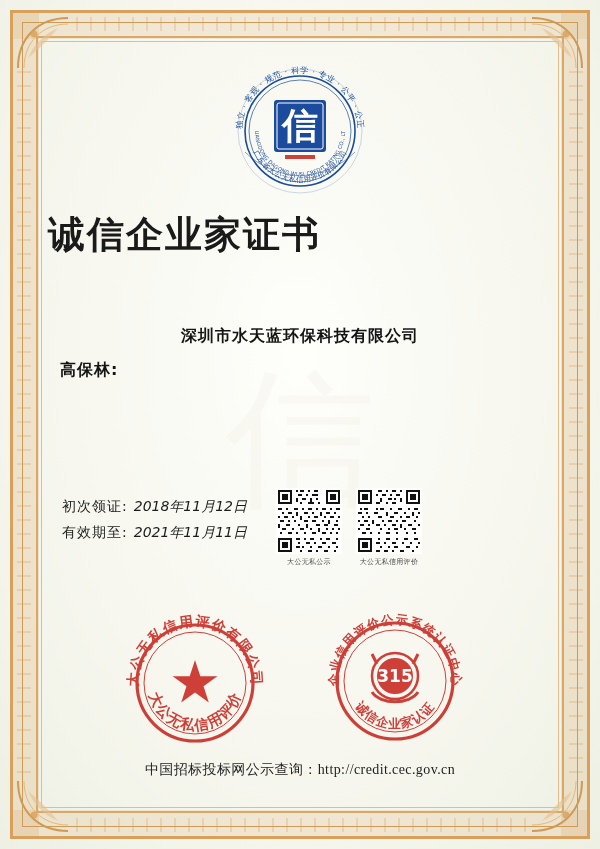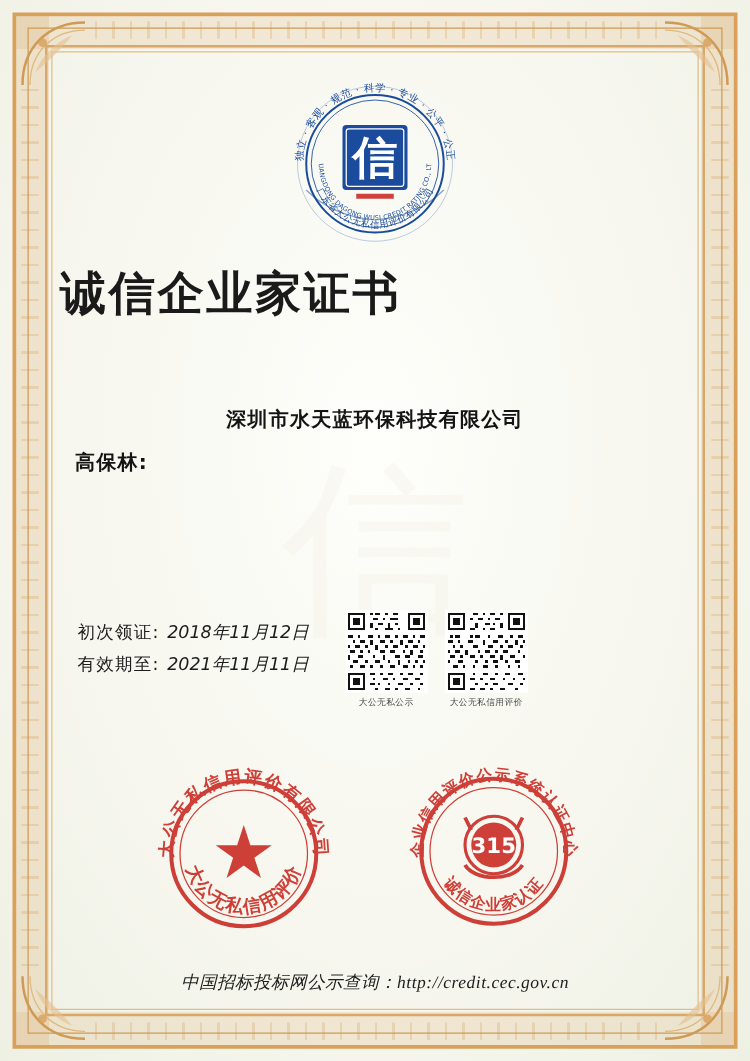--- a/index.html
+++ b/index.html
@@ -226,26 +226,25 @@
     position: absolute;
     width: 150px;
     height: 150px;
   }
   .seal-left { left: 72px; top: 560px; }
   .seal-right { left: 272px; top: 558px; }
 
   
   .footer-line {
     position: absolute;
-    bottom: 6px;
+    bottom: 22px;
     left: 0; right: 0;
     text-align: center;
     font-family: "Liberation Serif", serif;
     font-size: 14px;
-    font-style: italic;
     color: #1d1d1d;
     letter-spacing: 0.4px;
   }
 
   .wm {
     position: absolute;
     left: 50%;
     top: 52%;
     transform: translate(-50%,-50%);
     font-size: 150px;

